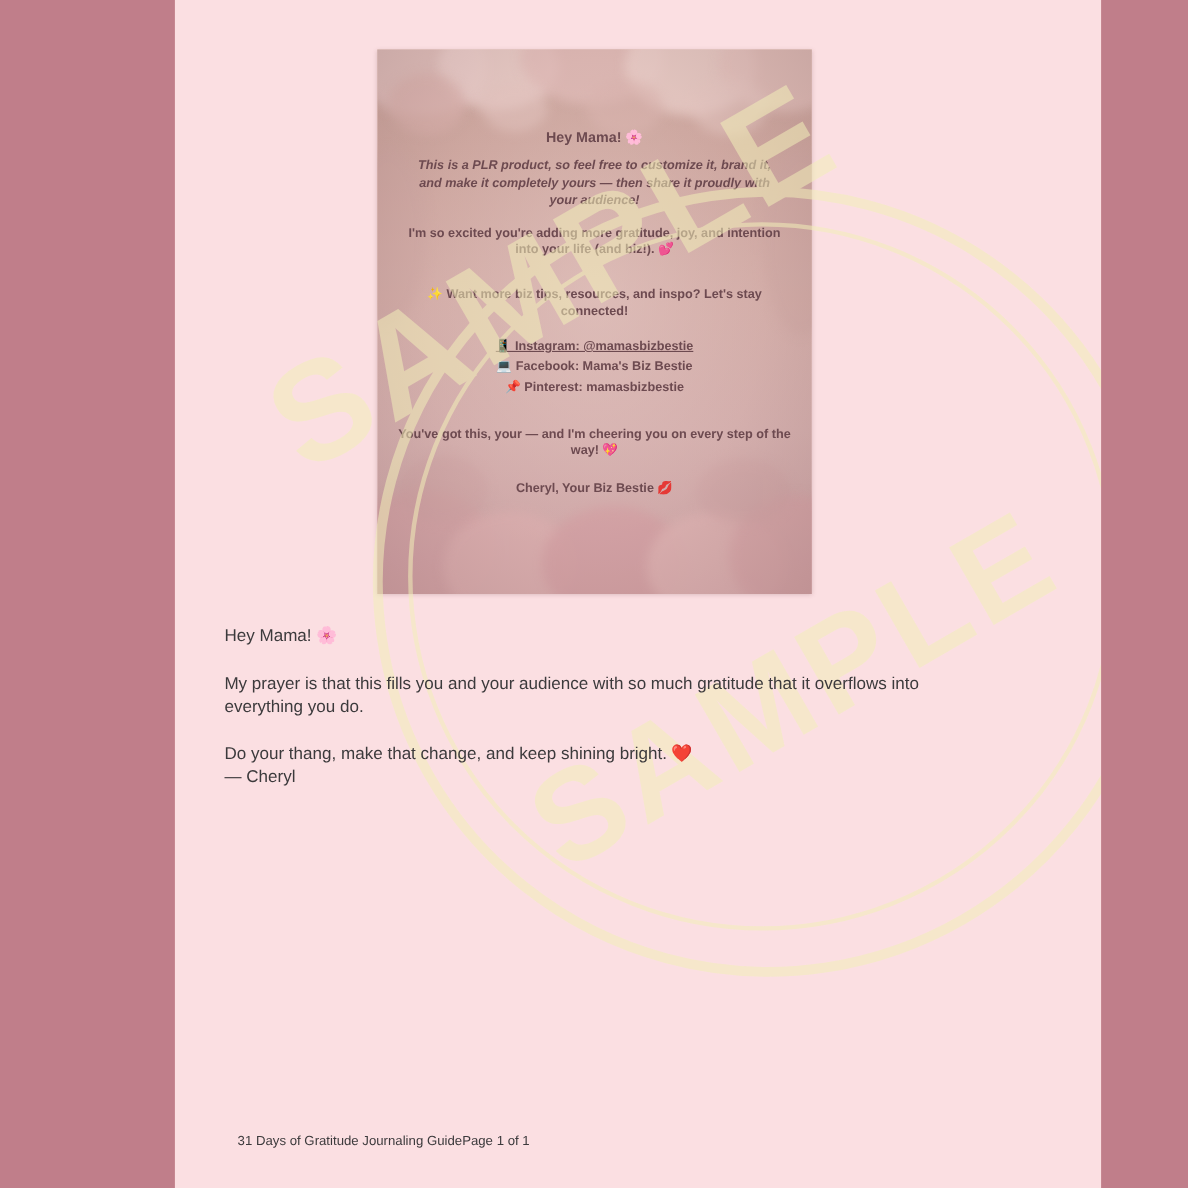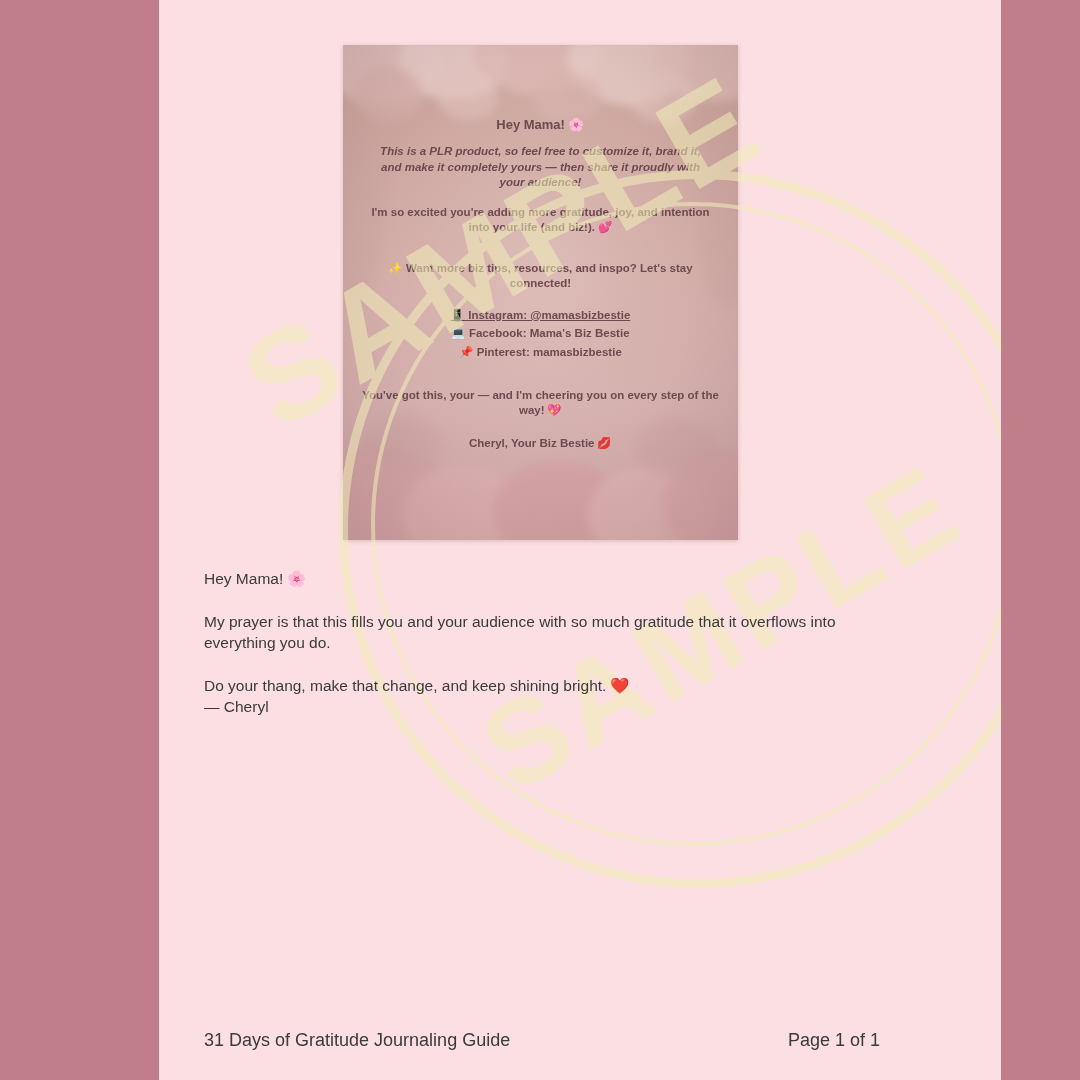--- a/index.html
+++ b/index.html
@@ -168,27 +168,27 @@
     font-size: 15.5px;
     line-height: 21.5px;
     font-family: "Liberation Sans", sans-serif;
   }
   #letter p { margin: 0; }
   #letter .gap { height: 21px; }
 
   
   #footer {
     position: absolute;
-    left: 45px;
+    left: 57px;
     top: 1030px;
     width: 676px;
     z-index: 6;
     display: flex;
-    justify-content: space-between;
-    font-size: 18px;
+    justify-content: flex-start;
+    font-size: 12px;
     color: #3c3a3c;
   }
 </style>
 </head>
 <body>
 
 <div id="stage">
 
   <div id="page">
 

